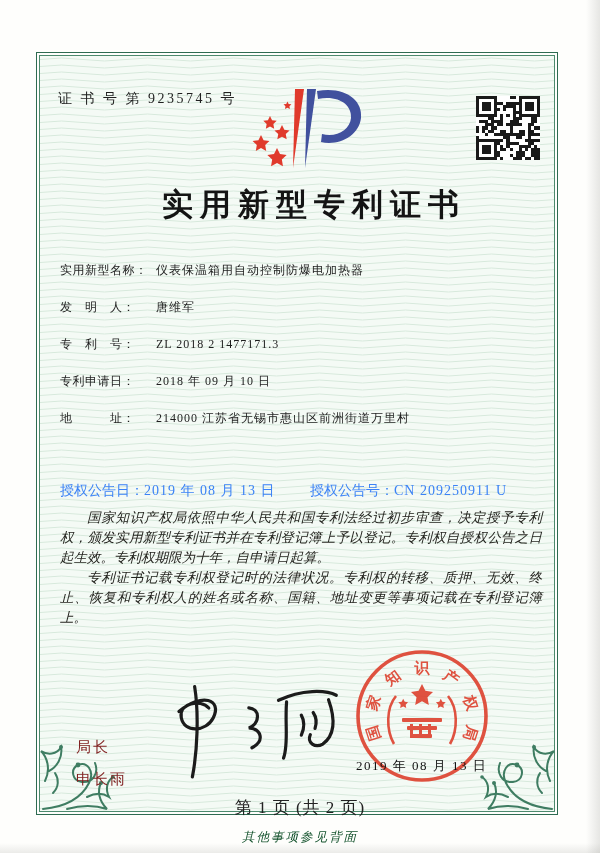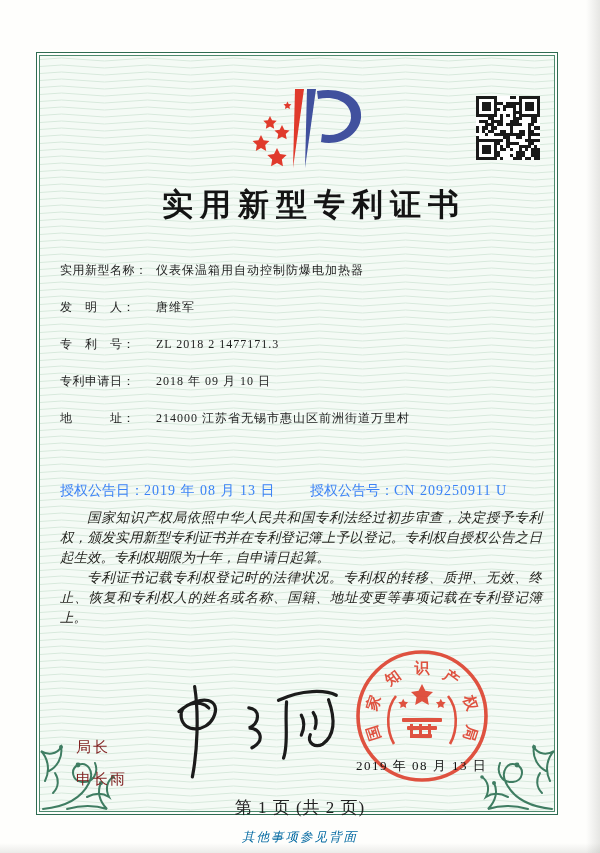--- a/index.html
+++ b/index.html
@@ -62,21 +62,21 @@
     opacity:0.88; }
   .seal-circle-svg { position:absolute; inset:0; }
   .seal-chars span { position:absolute; font-size:15px; font-weight:bold;
     color:#dd3b28; font-family:"Liberation Sans","DejaVu Sans",sans-serif; }
   .seal-date { position:absolute; left:356px; top:757px; font-size:13px;
     letter-spacing:1.5px; color:#111; }
 
   .page-number { position:absolute; left:0; right:0; top:796px; text-align:center;
     font-size:17px; color:#222; letter-spacing:1px; }
   .back-note { position:absolute; left:0; right:0; top:829px; text-align:center;
-    font-size:12.5px; font-style:italic; color:#0369a1; letter-spacing:2px; }
+    font-size:12.5px; font-style:italic; color:#14532d; letter-spacing:2px; }
 </style>
 </head>
 <body>
 
 <div class="paper">
 
   <div class="frame">
     <div class="guilloche">
       <svg width="516" height="757" xmlns="http://www.w3.org/2000/svg">
         <defs>
@@ -121,20 +121,21 @@
         <circle cx="41" cy="46" r="2.4"></circle>
           <circle cx="24" cy="28" r="2"></circle>
         <circle cx="64" cy="64" r="2"></circle>
           <circle cx="76" cy="58" r="1.8"></circle>
       </g>
     </svg>
   </div>
 
   <div class="content">
 
+    <div class="cert-number">证 书 号 第 9235745 号</div>
 
     <div class="logo">
       <svg viewBox="0 0 156 102" width="156" height="102" xmlns="http://www.w3.org/2000/svg">
         <g fill="#e03a2c">
           <path d="M56,27 l2.2,4.5 5,0.7 -3.6,3.5 0.9,5 -4.5-2.4 -4.5,2.4 0.9-5 -3.6-3.5 5-0.7 z" transform="scale(0.55) translate(43,12)"></path>
           <path d="M0,0 l2.6,5.2 5.8,0.8 -4.2,4.1 1,5.8 -5.2-2.8 -5.2,2.8 1-5.8 -4.2-4.1 5.8-0.8 z" transform="translate(37,36) scale(0.8)"></path>
           <path d="M0,0 l2.6,5.2 5.8,0.8 -4.2,4.1 1,5.8 -5.2-2.8 -5.2,2.8 1-5.8 -4.2-4.1 5.8-0.8 z" transform="translate(49,45) scale(0.9)"></path>
           <path d="M0,0 l2.6,5.2 5.8,0.8 -4.2,4.1 1,5.8 -5.2-2.8 -5.2,2.8 1-5.8 -4.2-4.1 5.8-0.8 z" transform="translate(28,55) scale(1.0)"></path>
           <path d="M0,0 l2.6,5.2 5.8,0.8 -4.2,4.1 1,5.8 -5.2-2.8 -5.2,2.8 1-5.8 -4.2-4.1 5.8-0.8 z" transform="translate(44,68) scale(1.15)"></path>
           <polygon points="62,9 71,9 60,88"></polygon>

